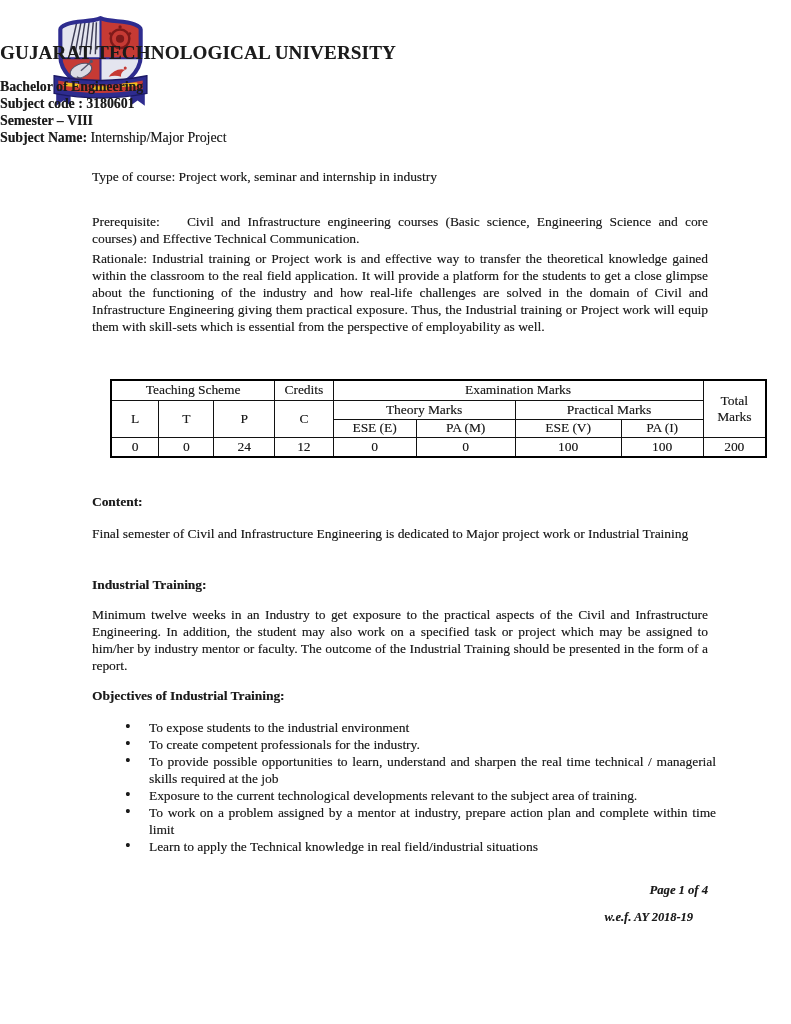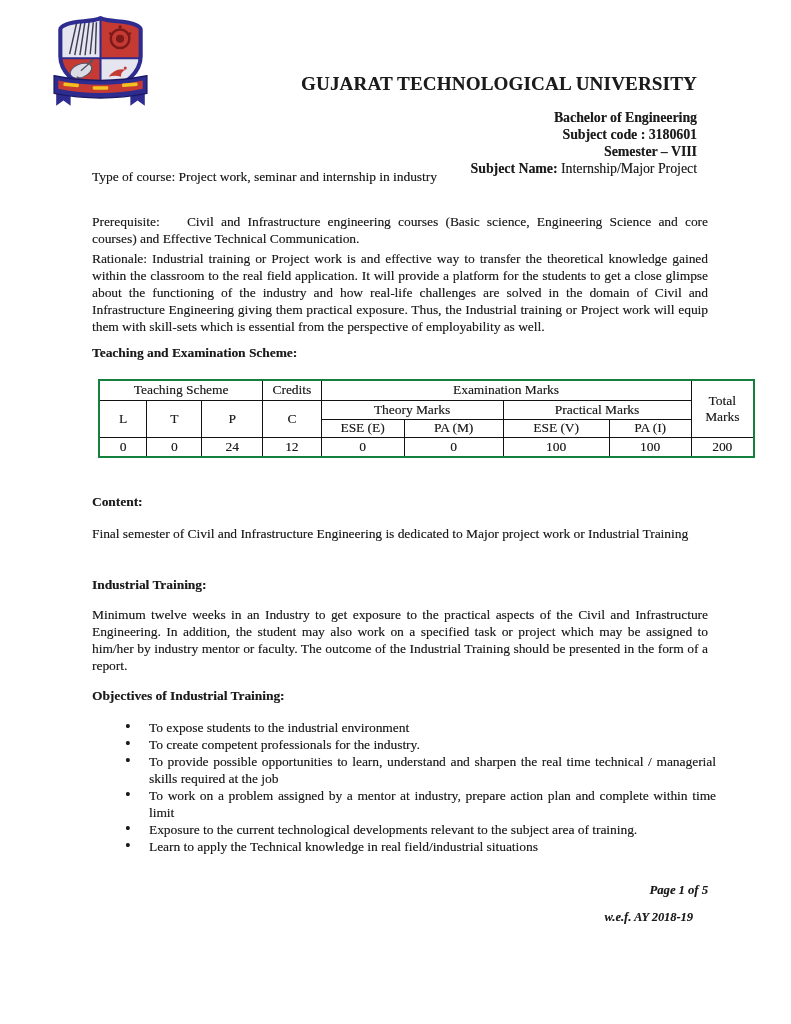--- a/index.html
+++ b/index.html
@@ -5,39 +5,39 @@
   html,body{margin:0;padding:0;}
   body{
     width:791px;height:1024px;background:#ffffff;
     font-family:"Liberation Serif","DejaVu Serif",serif;
     color:#1b1b1b;
     -webkit-font-smoothing:antialiased;
   }
   #page{position:relative;width:791px;height:1024px;background:#fff;overflow:hidden;}
   #page *{text-shadow:0.25px 0.25px 0.45px rgba(20,20,20,0.45);}
   .abs{position:absolute;margin:0;}
-  .center{text-align:right;width:697px;left:0;margin-top:31px;}
+  .center{text-align:left;width:697px;left:0;}
   .body-col{left:92px;width:616px;text-align:justify;font-size:13.4px;line-height:17px;}
   .doc-title{top:42px;font-size:19px;font-weight:bold;letter-spacing:0.2px;}
   .subhead{top:78px;font-size:13.8px;font-weight:bold;line-height:17px;}
   .subhead .normal{font-weight:normal;}
   b.lbl{font-weight:normal;}
   b.lbl.gap{margin-right:20px;}
   .heading{font-weight:bold;text-align:left;}
   
   table.scheme{
     position:absolute;left:98px;top:379px;width:657px;
     border-collapse:collapse;table-layout:fixed;
     font-size:13.4px;
   }
   table.scheme td{
     border:1.5px solid #121212;text-align:center;vertical-align:middle;
     padding:0 2px;overflow:hidden;
   }
-  table.scheme{border:2px solid #15803d;}
+  table.scheme{border:2px solid #000000;margin-left:12px;}
   tr.r1{height:20px;} tr.r2{height:19px;} tr.r3{height:18px;} tr.r4{height:20px;}
   td.vtop{vertical-align:top;}
   
   ul.obj{list-style:none;margin:8px;padding:0 0 0 49px;width:567px;}
   ul.obj li{position:relative;text-align:justify;font-size:13.4px;line-height:17px;}
   ul.obj li::before{
     content:"\2022";position:absolute;left:-24px;top:-1px;
     font-size:16px;line-height:17px;
   }
   .footer-page{top:882px;text-align:right;font-size:12.6px;font-weight:bold;font-style:italic;}
@@ -110,21 +110,20 @@
     <div>Semester – VIII</div>
     <div><b>Subject Name:</b> <span class="normal">Internship/Major Project</span></div>
   </div>
 
   <p class="abs body-col" style="top:168px"><b class="lbl">Type of course:</b> <span>Project work, seminar and internship in industry</span></p>
 
   <p class="abs body-col" style="top:213px"><b class="lbl gap">Prerequisite:</b> <span>Civil and Infrastructure engineering courses (Basic science, Engineering Science and core courses) and Effective Technical Communication.</span></p>
 
   <p class="abs body-col" style="top:250px"><b class="lbl">Rationale:</b> <span>Industrial training or Project work is and effective way to transfer the theoretical knowledge gained within the classroom to the real field application. It will provide a platform for the students to get a close glimpse about the functioning of the industry and how real-life challenges are solved in the domain of Civil and Infrastructure Engineering giving them practical exposure. Thus, the Industrial training or Project work will equip them with skill-sets which is essential from the perspective of employability as well.</span></p>
 
-  <p class="abs body-col heading" style="top:344px">Teaching and Examination Scheme:</p>
 
   <table class="scheme">
     <colgroup>
       <col style="width:7.3%">
         <col style="width:8.4%">
         <col style="width:9.3%">
       <col style="width:8.9%">
       <col style="width:12.7%">
         <col style="width:15.1%">
         <col style="width:16.2%">
@@ -172,22 +171,22 @@
   <p class="abs body-col heading" style="top:576px">Industrial Training:</p>
   <p class="abs body-col" style="top:606px">Minimum twelve weeks in an Industry to get exposure to the practical aspects of the Civil and Infrastructure Engineering. In addition, the student may also work on a specified task or project which may be assigned to him/her by industry mentor or faculty. The outcome of the Industrial Training should be presented in the form of a report.</p>
 
   <p class="abs body-col heading" style="top:687px">Objectives of Industrial Training:</p>
 
   <div class="abs body-col" style="top:711px">
     <ul class="obj">
       <li>To expose students to the industrial environment</li>
       <li>To create competent professionals for the industry.</li>
       <li>To provide possible opportunities to learn, understand and sharpen the real time technical / managerial skills required at the job</li>
+      <li>Exposure to the current technological developments relevant to the subject area of training.</li>
       <li>To work on a problem assigned by a mentor at industry, prepare action plan and complete within time limit</li>
-      <li>Exposure to the current technological developments relevant to the subject area of training.</li>
       <li>Learn to apply the Technical knowledge in real field/industrial situations</li>
     </ul>
   </div>
 
-  <p class="abs body-col footer-page">Page 1 of 5</p>
+  <p class="abs body-col footer-page">Page 1 of 4</p>
   <p class="abs footer-wef">w.e.f. AY 2018-19</p>
 
 </div>
 
 </body></html>

